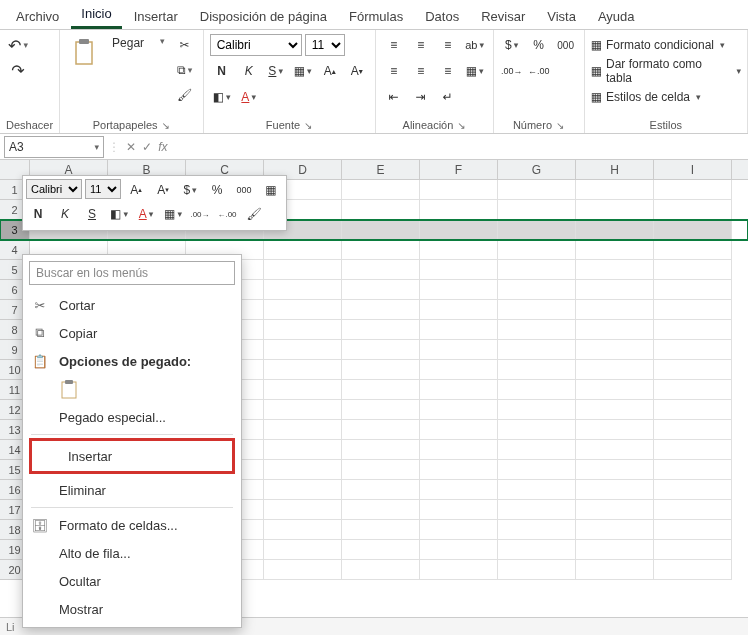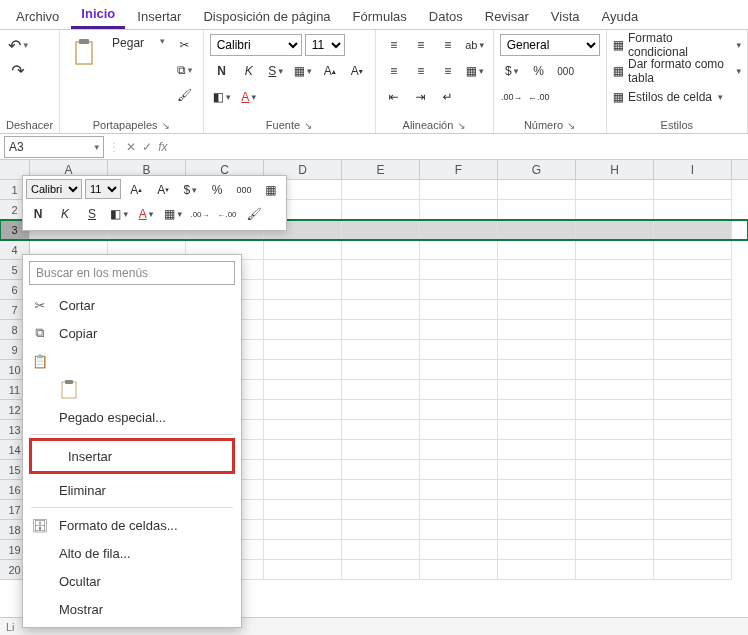--- a/index.html
+++ b/index.html
@@ -1,21 +1,21 @@
 <!DOCTYPE html>
 <html><head>
 <meta charset="utf-8">
 <style>
 * { margin: 0; padding: 0; box-sizing: border-box; font-family: "Segoe UI", Arial, sans-serif; }
 body { background: #fff; width: 748px; height: 635px; overflow: hidden; position: relative; font-size: 12px; color: #333; }
 
 
 .tabs { display: flex; border-bottom: 1px solid #ccc; height: 30px; align-items: flex-end; padding-left: 6px; gap: 2px; }
 .tab { padding: 5px 10px; cursor: pointer; font-size: 13px; color: #444; }
-.tab.active { color: #6d28d9; font-weight: 700; border-bottom: 3px solid #4c1d95; }
+.tab.active { color: #0f172a; font-weight: 400; border-bottom: 3px solid #14532d; }
 
 
 .ribbon { display: flex; height: 104px; border-bottom: 1px solid #ccc; background: #fff; }
 .group { border-right: 1px solid #e0e0e0; padding: 4px 6px 2px 6px; display: flex; flex-direction: column; justify-content: space-between; }
 .group-body { display: flex; gap: 4px; align-items: flex-start; flex: 1; }
 .group-label { font-size: 11px; color: #555; text-align: right; padding-top: 2px; display: flex; justify-content: center; gap: 4px; align-items: center; }
 .vcol { display: flex; flex-direction: column; gap: 3px; align-items: center; }
 .hrow { display: flex; gap: 3px; align-items: flex-start; }
 .btn { display: flex; align-items: center; justify-content: center; width: 24px; height: 22px; cursor: pointer; border-radius: 2px; }
 .big-btn { display: flex; flex-direction: row; align-items: flex-start; gap: 14px; cursor: pointer; padding: 2px 4px; font-size: 12px; }
@@ -192,21 +192,20 @@
     </div>
     <div class="group-label">
         <span>Alineación</span>
         <span class="launcher">↘</span>
       </div>
   </div>
 
   <div class="group">
     <div class="group-body">
       <div class="vcol" style="align-items:flex-start;gap:4px">
-        <select class="sel" style="width:100px"><option>General</option></select>
         <div class="hrow">
           <div class="btn chev">$</div>
           <div class="btn">%</div>
           <div class="btn" style="font-size:10px">000</div>
         </div>
         <div class="hrow">
           <div class="btn" style="font-size:9px">.00→</div>
           <div class="btn" style="font-size:9px">←.00</div>
         </div>
       </div>
@@ -548,20 +547,21 @@
   <div class="ctx-item">
       <span class="icn i-cut"></span>
       <span>Cortar</span>
     </div>
   <div class="ctx-item">
       <span class="icn i-copy"></span>
       <span>Copiar</span>
     </div>
   <div class="ctx-item bold">
       <span class="icn">📋</span>
+      <span>Opciones de pegado:</span>
     </div>
   <div class="ctx-item">
       <span class="icn"></span>
     <svg width="20" height="22">
         <rect x="3" y="4" width="14" height="16" fill="#fff" stroke="#c9a86a"></rect>
         <rect x="6" y="2" width="8" height="4" rx="1" fill="#888"></rect>
       </svg>
   </div>
   <div class="ctx-item">
       <span class="icn"></span>

